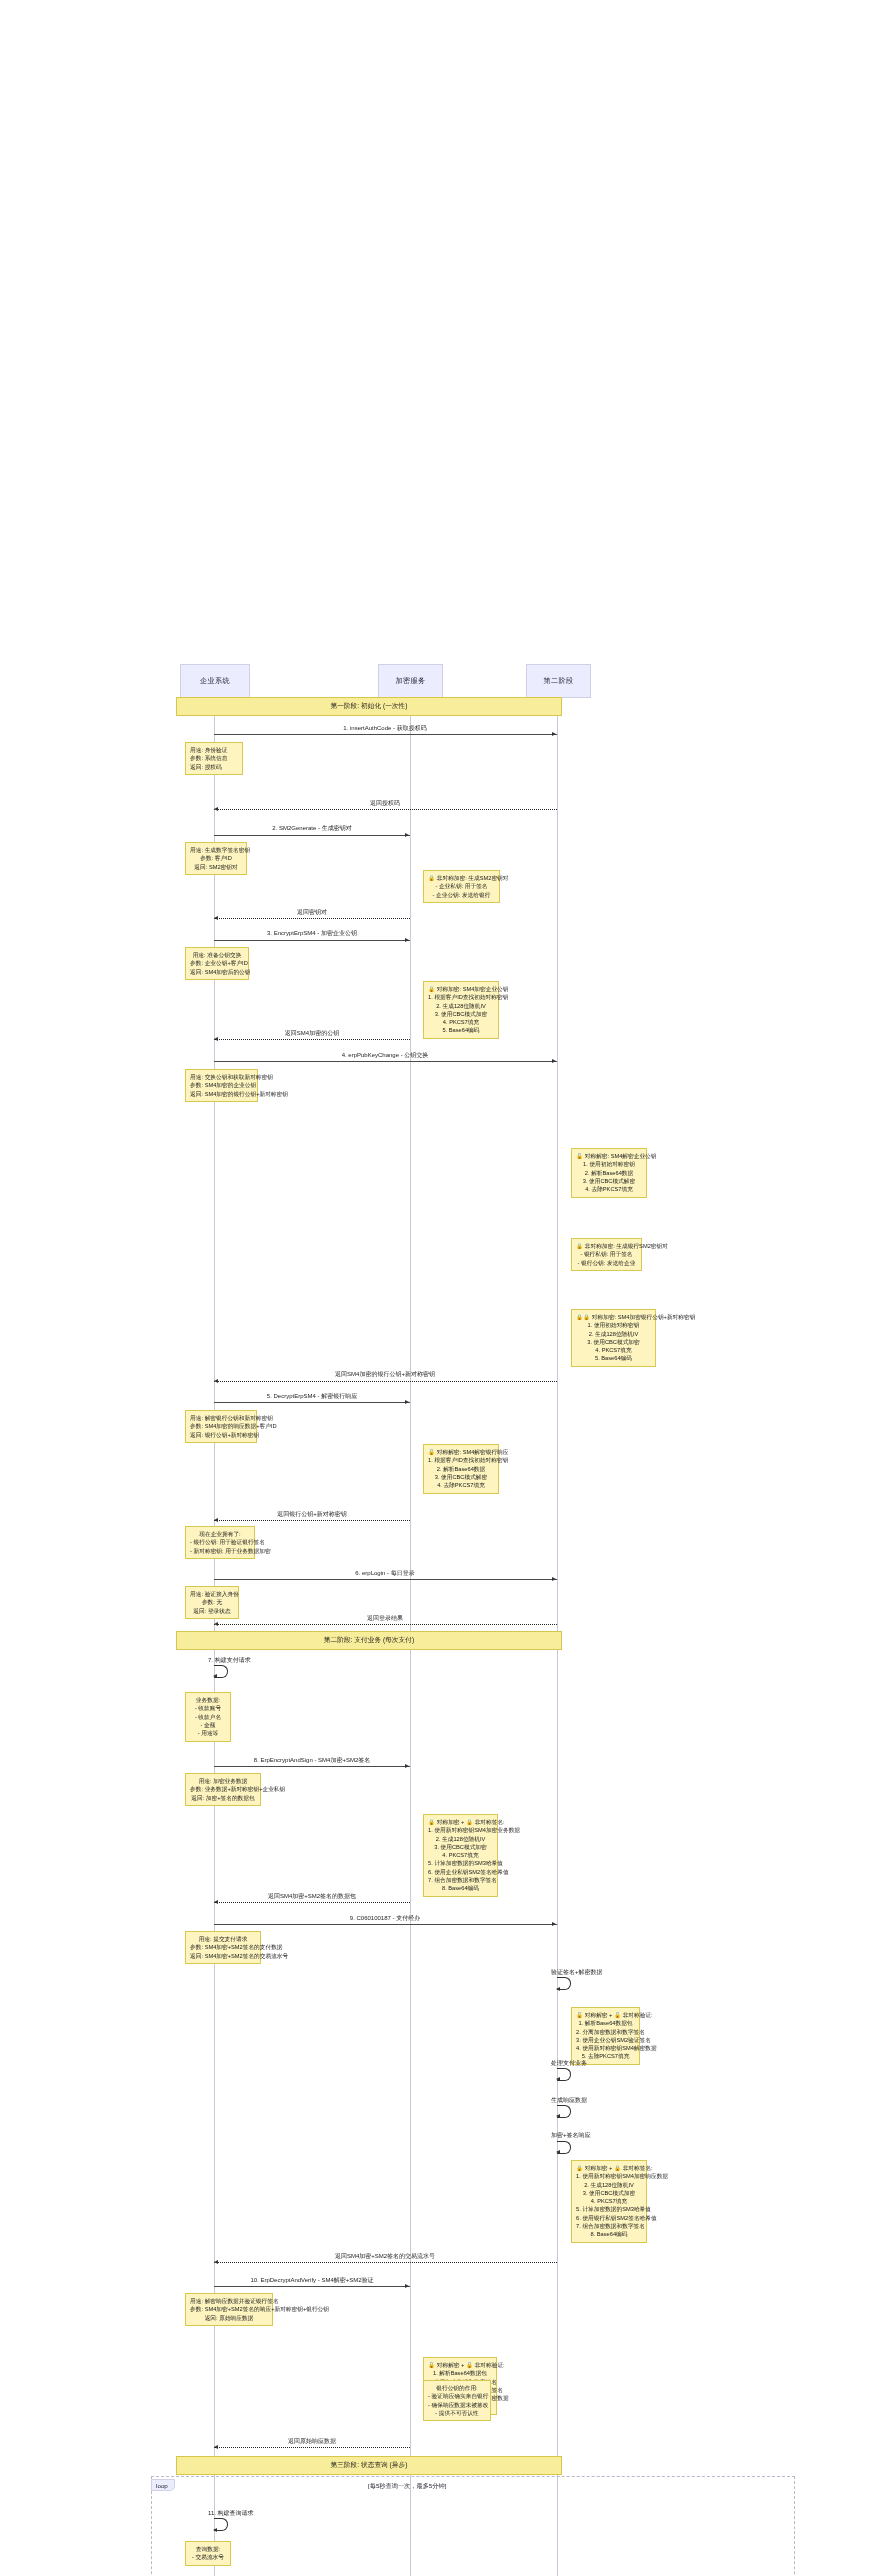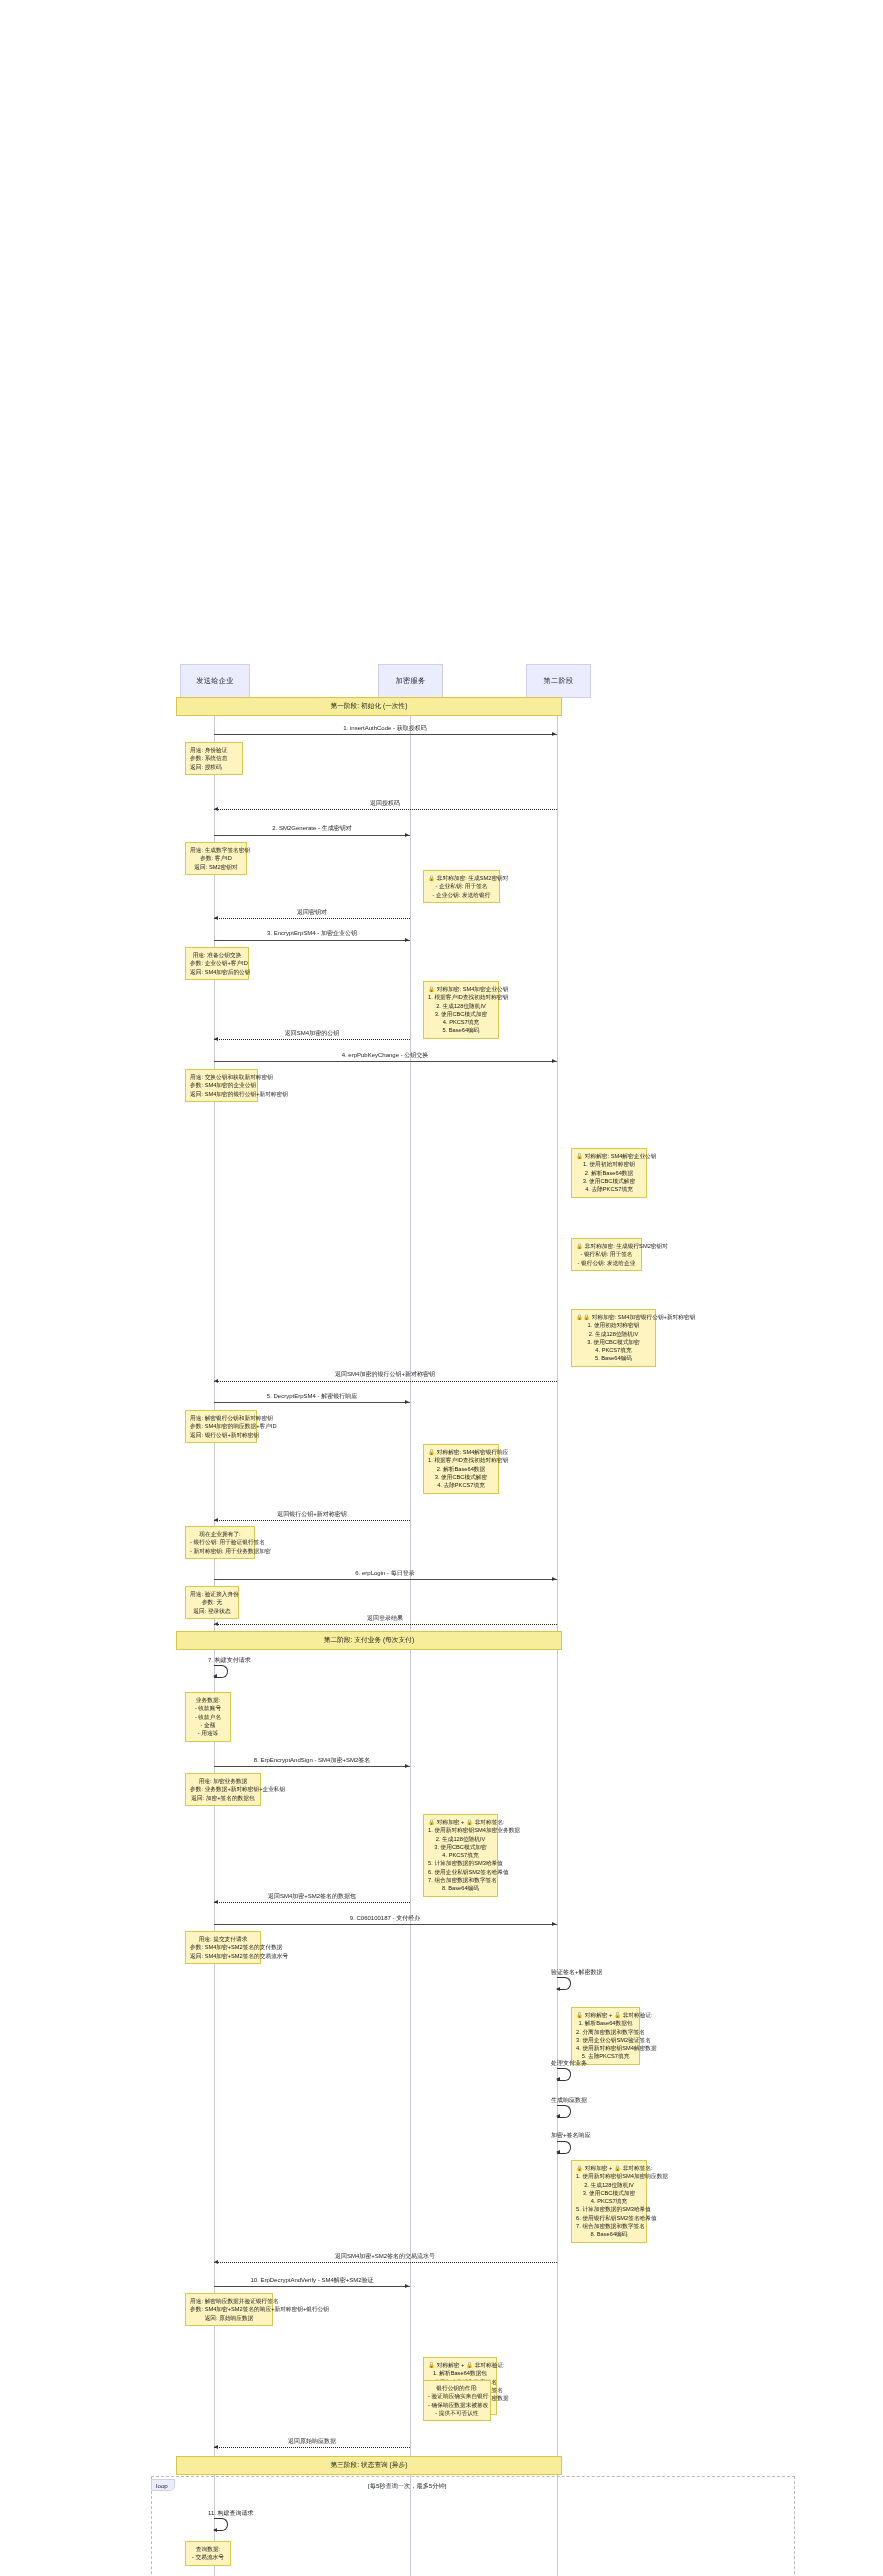--- a/index.html
+++ b/index.html
@@ -50,21 +50,21 @@
   .note.left{text-align:left;}
   .note .l{display:block;white-space:nowrap;}
 </style>
 </head>
 <body>
 
 <div id="page">
     <div class="lifeline" style="left: 214px; top: 696px; height: 2723px;"></div>
     <div class="lifeline" style="left: 410px; top: 696px; height: 2723px;"></div>
     <div class="lifeline" style="left: 557px; top: 696px; height: 2723px;"></div>
-    <div class="actorbox" style="left: 180px; top: 664px; width: 68px; height: 32px;">发送给企业</div>
+    <div class="actorbox" style="left: 180px; top: 664px; width: 68px; height: 32px;">企业系统</div>
     <div class="actorbox" style="left: 378px; top: 664px; width: 63px; height: 32px; text-align: right;">加密服务</div>
     <div class="actorbox" style="left: 526px; top: 664px; width: 63px; height: 32px;">第二阶段</div>
     <div class="phase" style="left: 176px; top: 697px; width: 384px; height: 17px;">第一阶段: 初始化 (一次性)</div>
     <div class="phase" style="left: 176px; top: 1631px; width: 384px; height: 17px;">第二阶段: 支付业务 (每次支付)</div>
     <div class="phase" style="left: 176px; top: 2456px; width: 384px; height: 17px;">第三阶段: 状态查询 (异步)</div>
     <div class="loopbox" style="left: 151px; top: 2476px; width: 644px; height: 870px;"></div>
     <div class="looptag" style="left: 151px; top: 2479px;">loop</div>
     <div class="loopcond" style="left: 368px; top: 2482px;">[每5秒查询一次，最多5分钟]</div>
     <div class="msg" style="left: 214px; top: 734px; width: 343px;"></div>
     <div class="arrowR" style="left: 552px; top: 732px;"></div>

